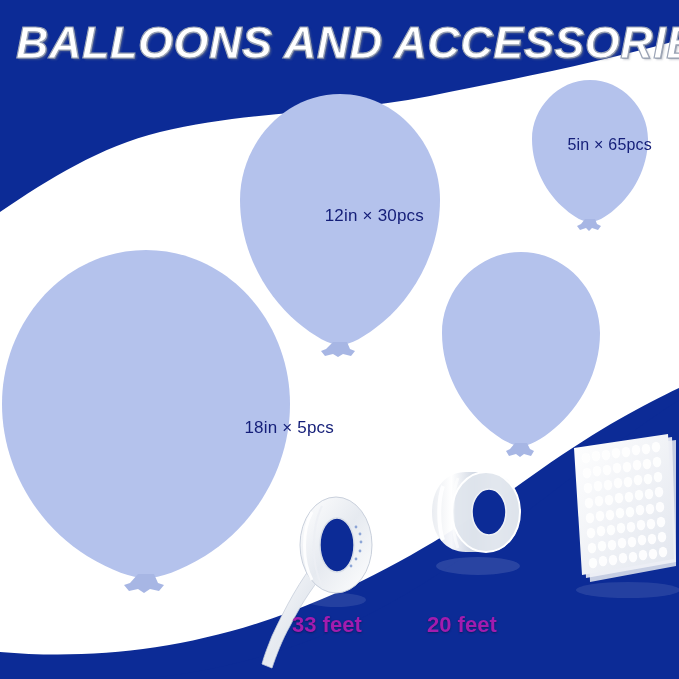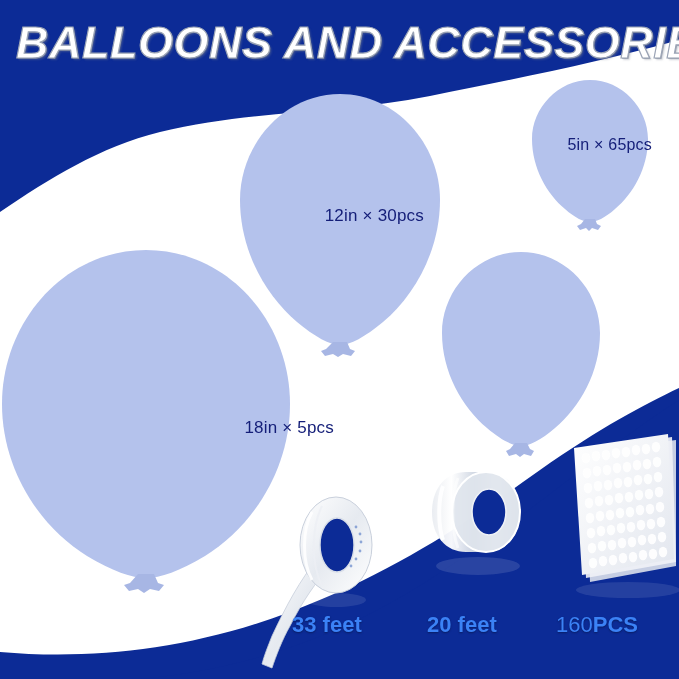--- a/index.html
+++ b/index.html
@@ -53,21 +53,21 @@
     letter-spacing: 0.2px;
   }
   .lbl-18 { left: 4px;   top: 418px; width: 286px; margin-left: 44px; }
   .lbl-12 { left: 224px; top: 206px; width: 200px; }
   .lbl-10 { left: 440px; top: 335px; width: 160px; }
   .lbl-5  { left: 530px; top: 136px; width: 122px; font-size: 16px; }
 
   
   .caption {
     position: absolute;
-    color: #3b82f6;
+    color: #a21caf;
     font-size: 22px;
     font-weight: 700;
     white-space: nowrap;
     text-shadow: 0 1px 2px rgba(0,0,0,0.35);
   }
   .cap-ribbon { left: 292px; top: 612px; }
   .cap-tape   { left: 427px; top: 612px; }
   .cap-dots   { left: 556px; top: 612px; }
   .cap-dots .num { font-weight: 400; }
   .cap-dots .unit { font-weight: 700; }
@@ -287,17 +287,14 @@
   </svg>
 
   <div id="title">BALLOONS AND ACCESSORIES</div>
 
   <div class="balloon-label lbl-18">18in × 5pcs</div>
   <div class="balloon-label lbl-12">12in × 30pcs</div>
   <div class="balloon-label lbl-5">5in × 65pcs</div>
 
   <div class="caption cap-ribbon">33 feet</div>
   <div class="caption cap-tape">20 feet</div>
-  <div class="caption cap-dots">
-    <span class="num">160</span><span class="unit">PCS</span>
-  </div>
 
 </div>
 
 </body></html>

